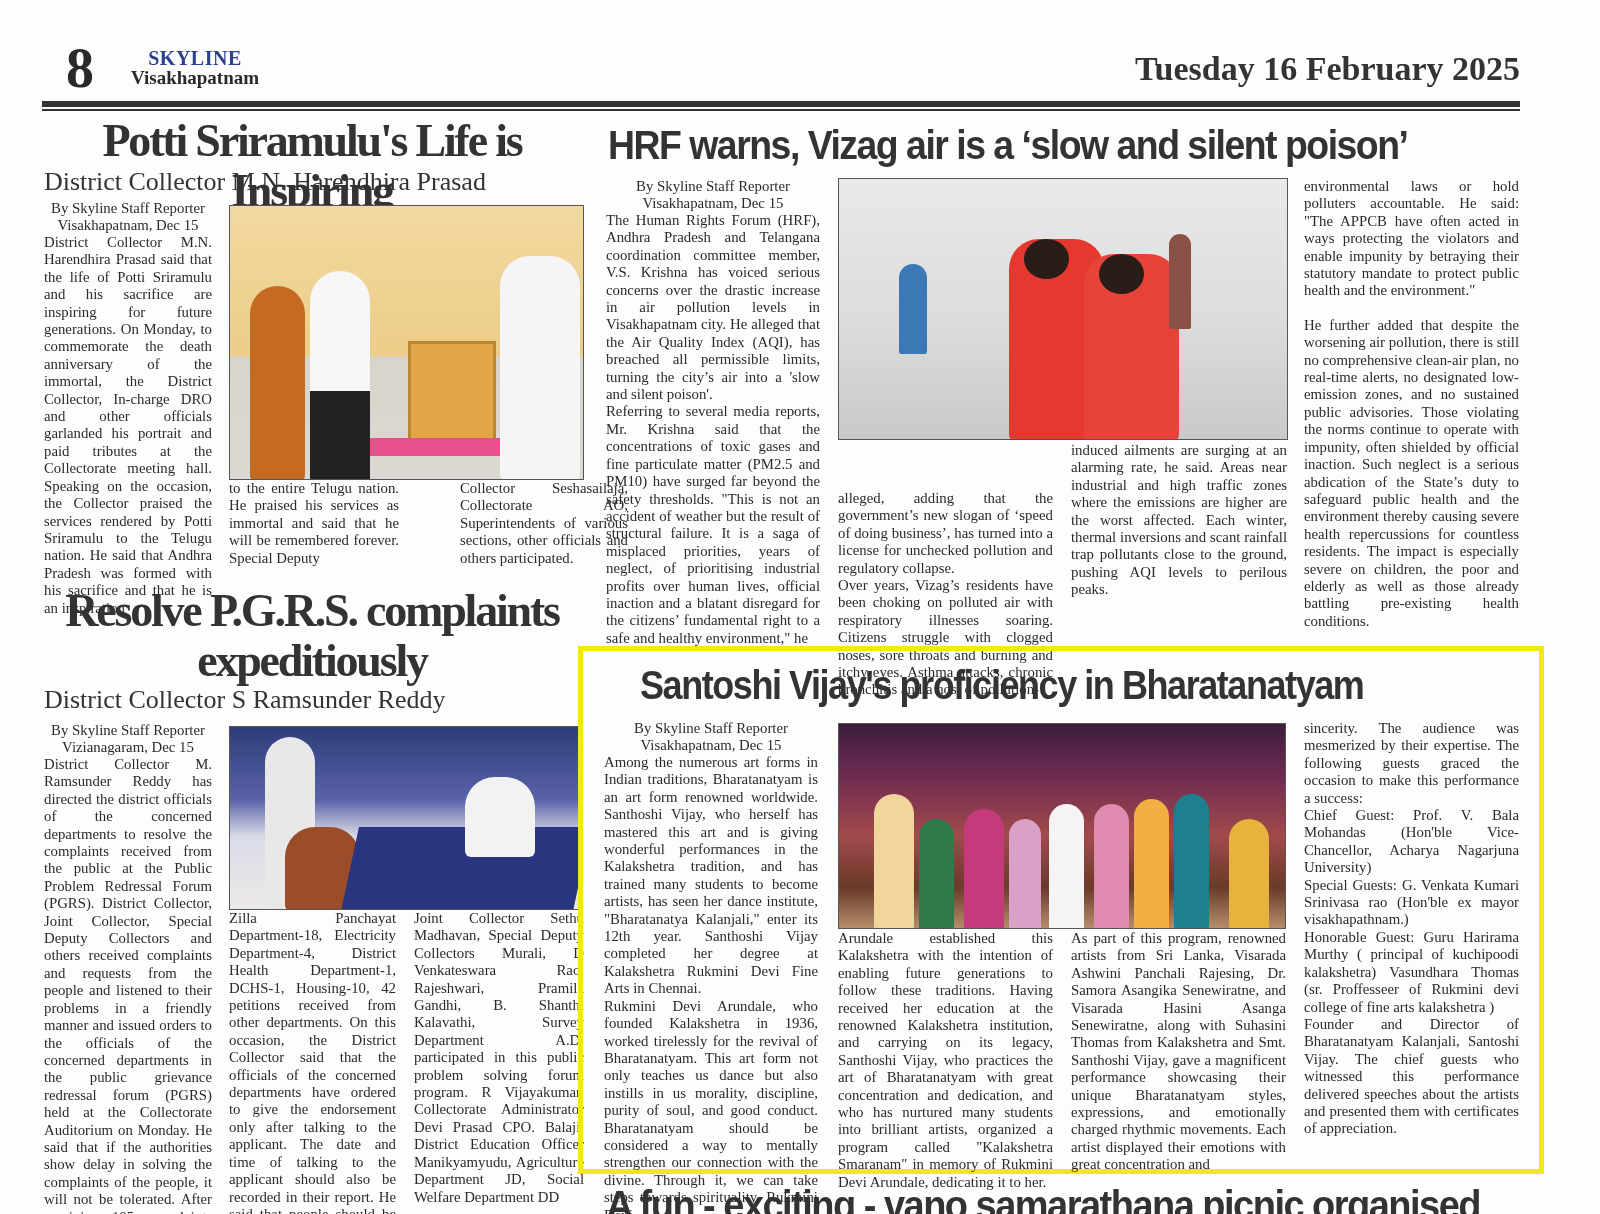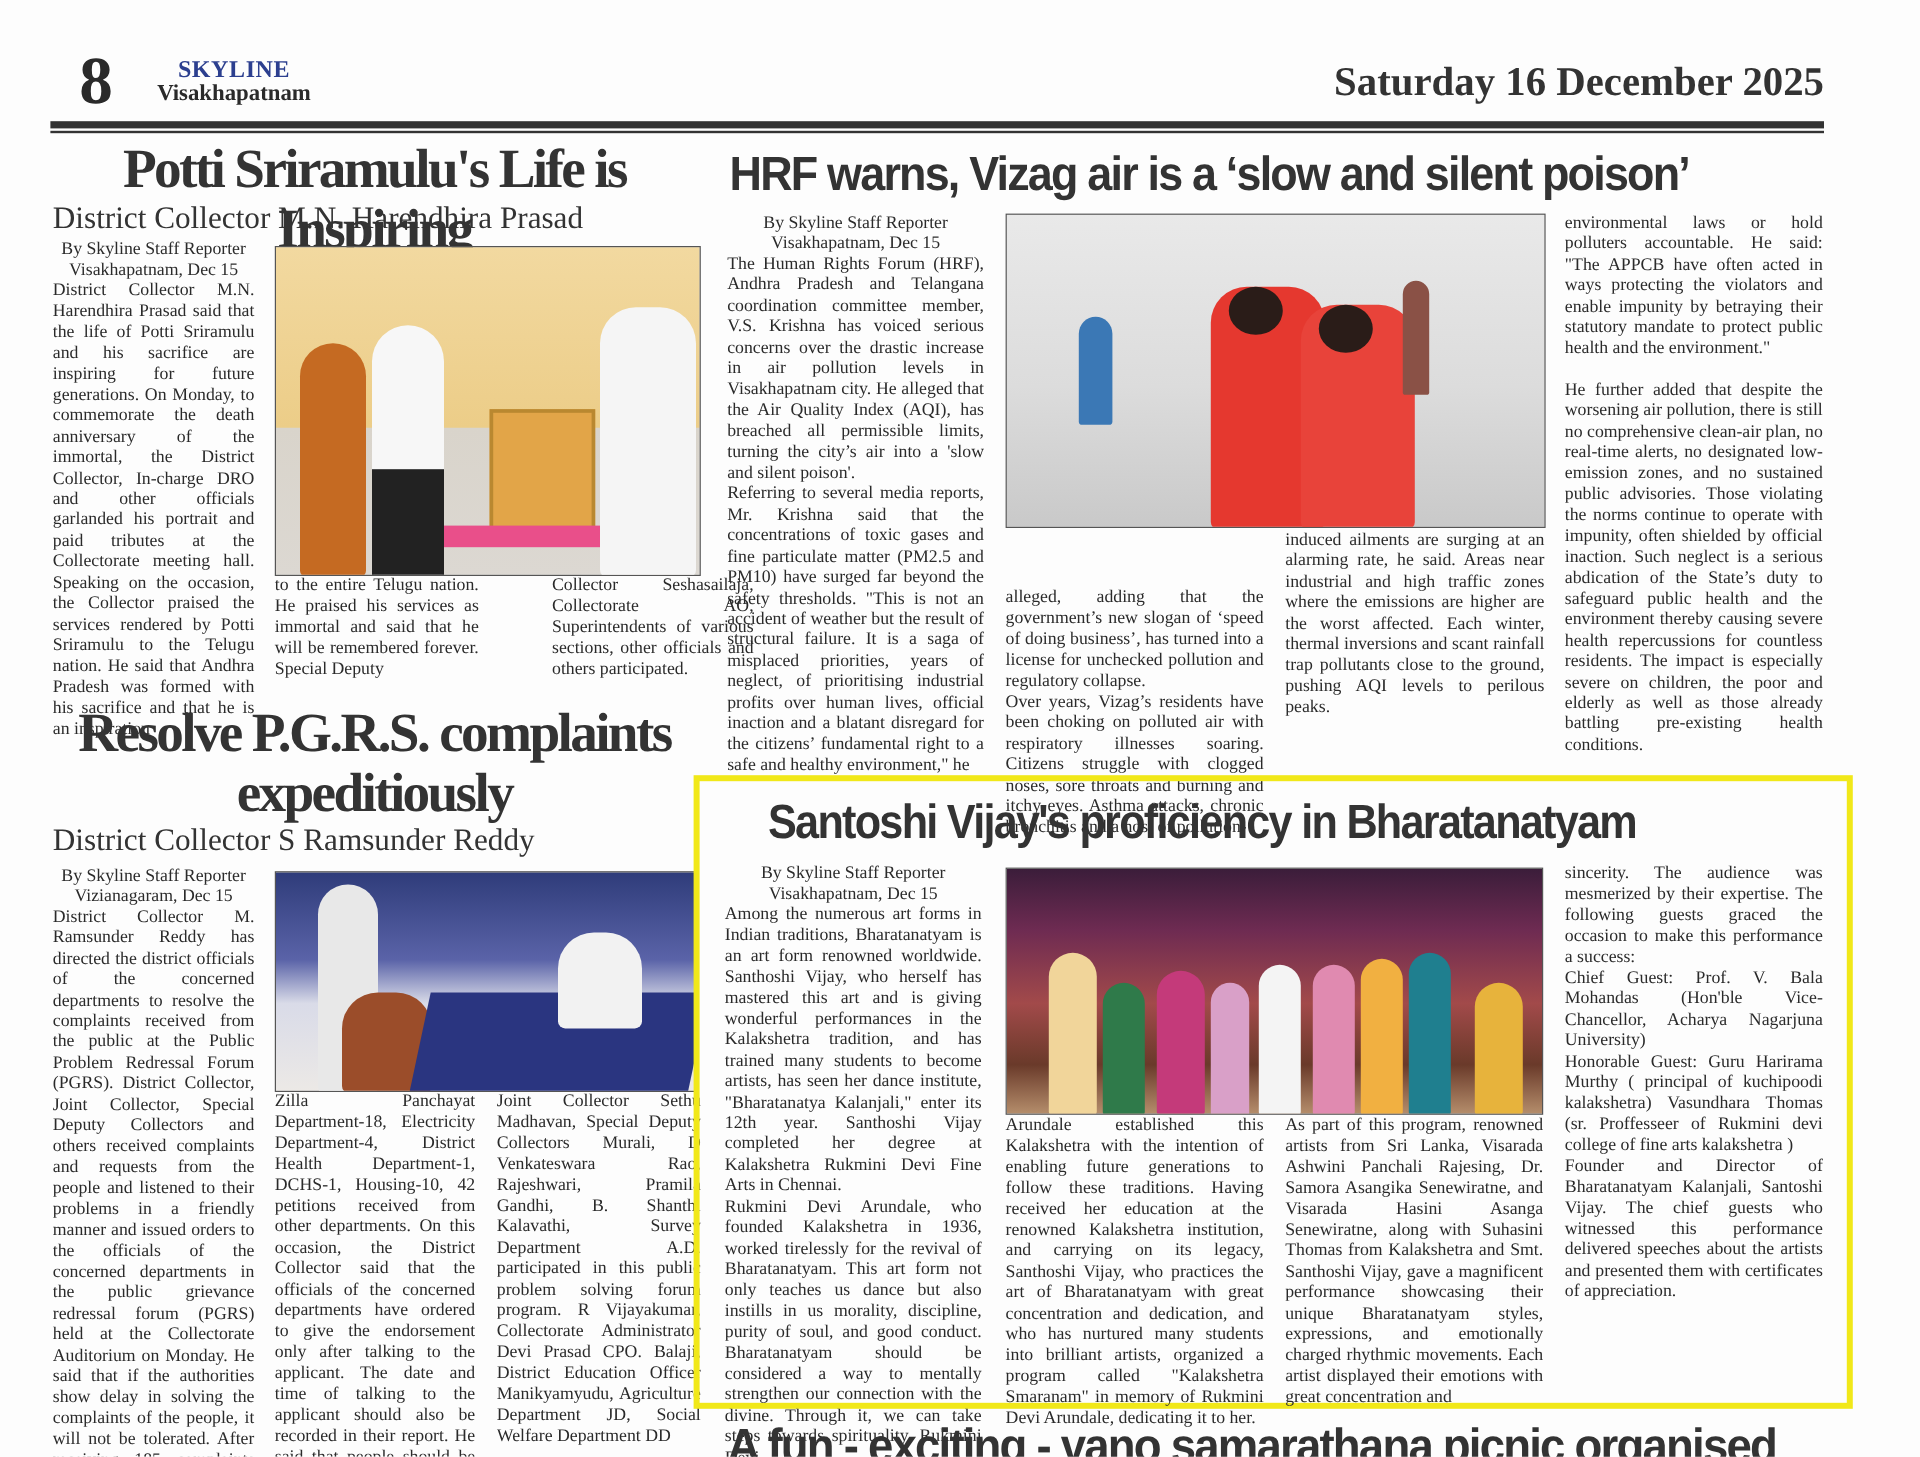--- a/index.html
+++ b/index.html
@@ -40,21 +40,21 @@
   .highlight-box { left:578px; top:646px; width:966px; height:528px; border:5px solid #f1e819; box-sizing:border-box; }
 </style>
 </head>
 <body>
 
 <div class="abs page-num">8</div>
 <div class="abs brand">
   <div class="name">SKYLINE</div>
   <div class="city">Visakhapatnam</div>
 </div>
-<div class="abs date">Saturday 16 December 2025</div>
+<div class="abs date">Tuesday 16 February 2025</div>
 <div class="abs rule-thick"></div>
 <div class="abs rule-thin"></div>
 
 <div class="abs hl-serif" style="left:44px;top:116px;width:536px;font-size:46px;line-height:50px;">Potti Sriramulu's Life is Inspiring</div>
 <div class="abs subhead" style="left:44px;top:167px;width:536px;line-height:30px;">District Collector M.N. Harendhira Prasad</div>
 <div class="abs" style="left:44px;top:200px;width:168px;">
   <div class="byline">By Skyline Staff Reporter</div>
   <div class="byline">Visakhapatnam, Dec 15</div>
   <div class="col">District Collector M.N. Harendhira Prasad said that the life of Potti Sriramulu and his sacrifice are inspiring for future generations. On Monday, to commemorate the death anniversary of the immortal, the District Collector, In-charge DRO and other officials garlanded his portrait and paid tributes at the Collectorate meeting hall. Speaking on the occasion, the Collector praised the services rendered by Potti Sriramulu to the Telugu nation. He said that Andhra Pradesh was formed with his sacrifice and that he is an inspiration</div>
 </div>
@@ -133,17 +133,18 @@
   <div class="figure" style="left:255px;top:80px;width:35px;height:126px;background:#e08ab0;"></div>
   <div class="figure" style="left:295px;top:75px;width:35px;height:131px;background:#f1b041;"></div>
   <div class="figure" style="left:335px;top:70px;width:35px;height:136px;background:#1f7f8f;"></div>
   <div class="figure" style="left:390px;top:95px;width:40px;height:111px;background:#e7b33c;"></div>
 </div>
 <div class="abs col" style="left:838px;top:930px;width:215px;">Arundale established this Kalakshetra with the intention of enabling future generations to follow these traditions. Having received her education at the renowned Kalakshetra institution, and carrying on its legacy, Santhoshi Vijay, who practices the art of Bharatanatyam with great concentration and dedication, and who has nurtured many students into brilliant artists, organized a program called "Kalakshetra Smaranam" in memory of Rukmini Devi Arundale, dedicating it to her.</div>
 <div class="abs col" style="left:1071px;top:930px;width:215px;">As part of this program, renowned artists from Sri Lanka, Visarada Ashwini Panchali Rajesing, Dr. Samora Asangika Senewiratne, and Visarada Hasini Asanga Senewiratne, along with Suhasini Thomas from Kalakshetra and Smt. Santhoshi Vijay, gave a magnificent performance showcasing their unique Bharatanatyam styles, expressions, and emotionally charged rhythmic movements. Each artist displayed their emotions with great concentration and</div>
 <div class="abs col" style="left:1304px;top:720px;width:215px;">
   <div>sincerity. The audience was mesmerized by their expertise. The following guests graced the occasion to make this performance a success:</div>
   <div>Chief Guest: Prof. V. Bala Mohandas (Hon'ble Vice-Chancellor, Acharya Nagarjuna University)</div>
+  <div>Special Guests: G. Venkata Kumari Srinivasa rao (Hon'ble ex mayor visakhapathnam.)</div>
   <div>Honorable Guest: Guru Harirama Murthy ( principal of kuchipoodi kalakshetra) Vasundhara Thomas (sr. Proffesseer of Rukmini devi college of fine arts kalakshetra )</div>
   <div>Founder and Director of Bharatanatyam Kalanjali, Santoshi Vijay. The chief guests who witnessed this performance delivered speeches about the artists and presented them with certificates of appreciation.</div>
 </div>
 
 <div class="abs hl-cond" style="left:606px;top:1180px;white-space:nowrap;font-size:40px;line-height:50px;transform:scaleX(0.95);">A fun - exciting - vano samarathana picnic organised</div>
 
 </body></html>

